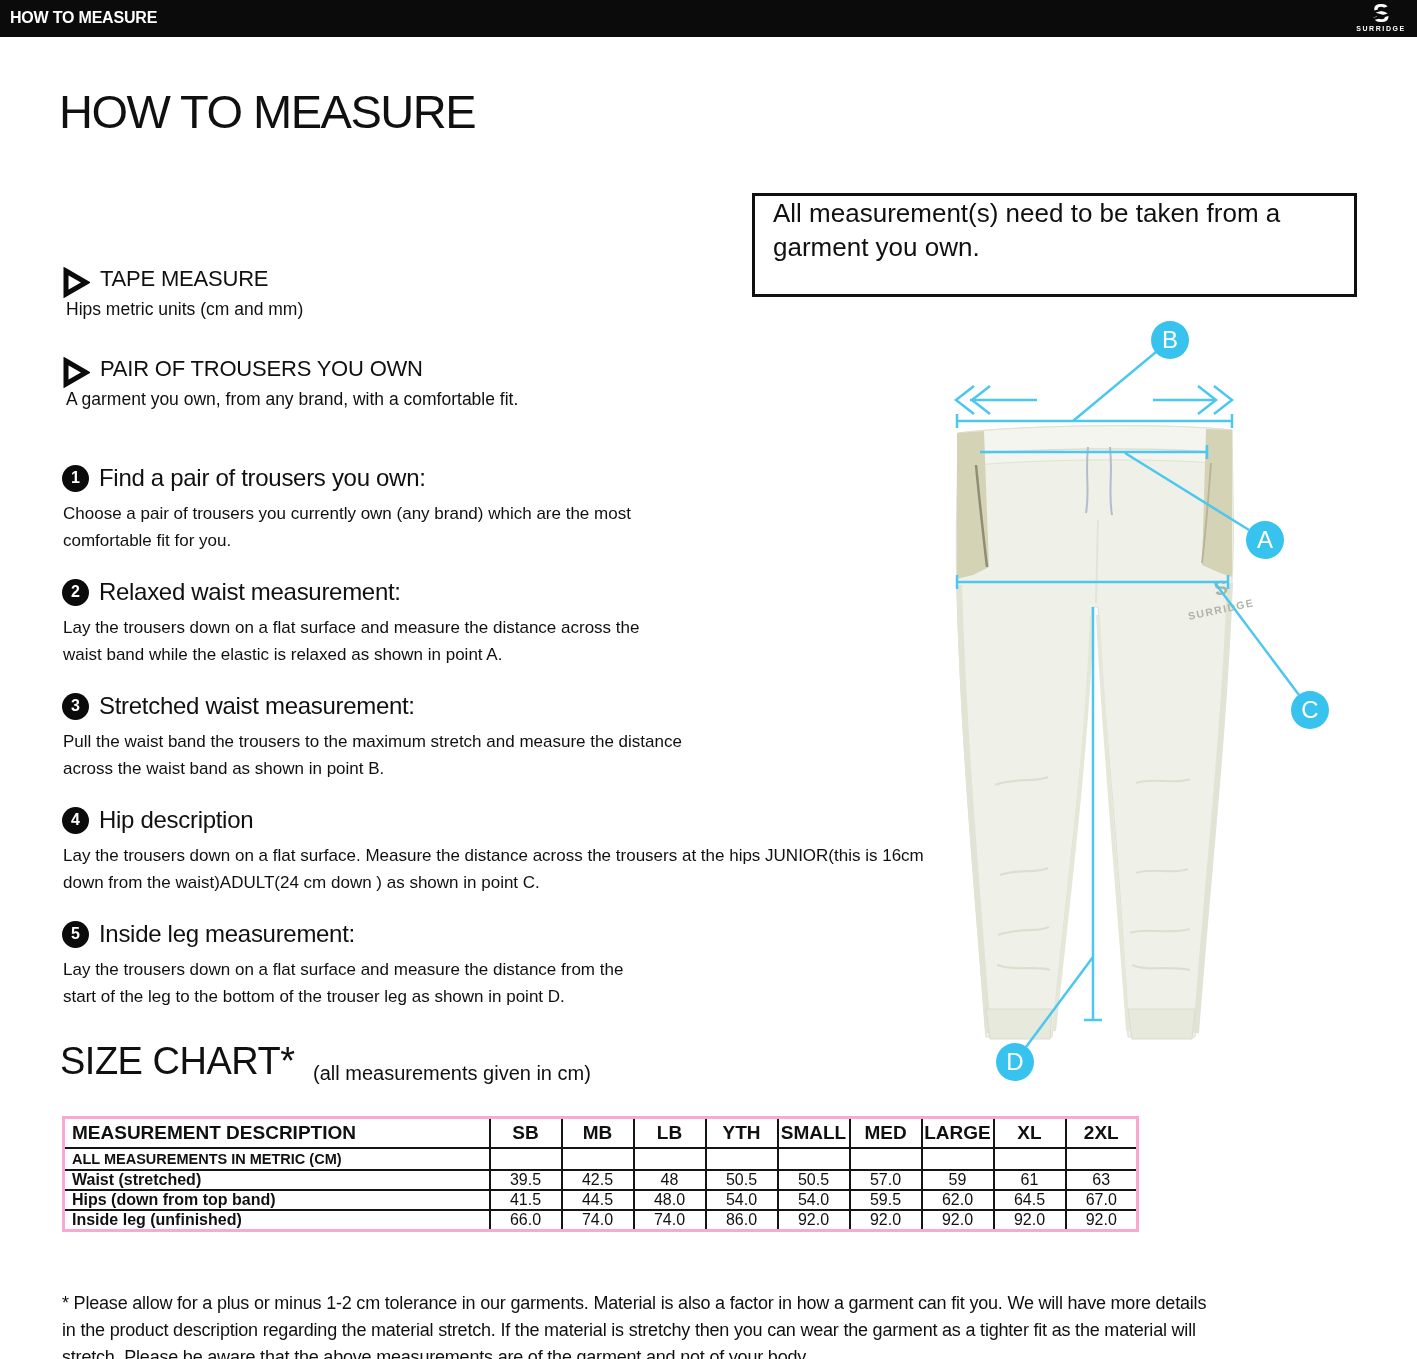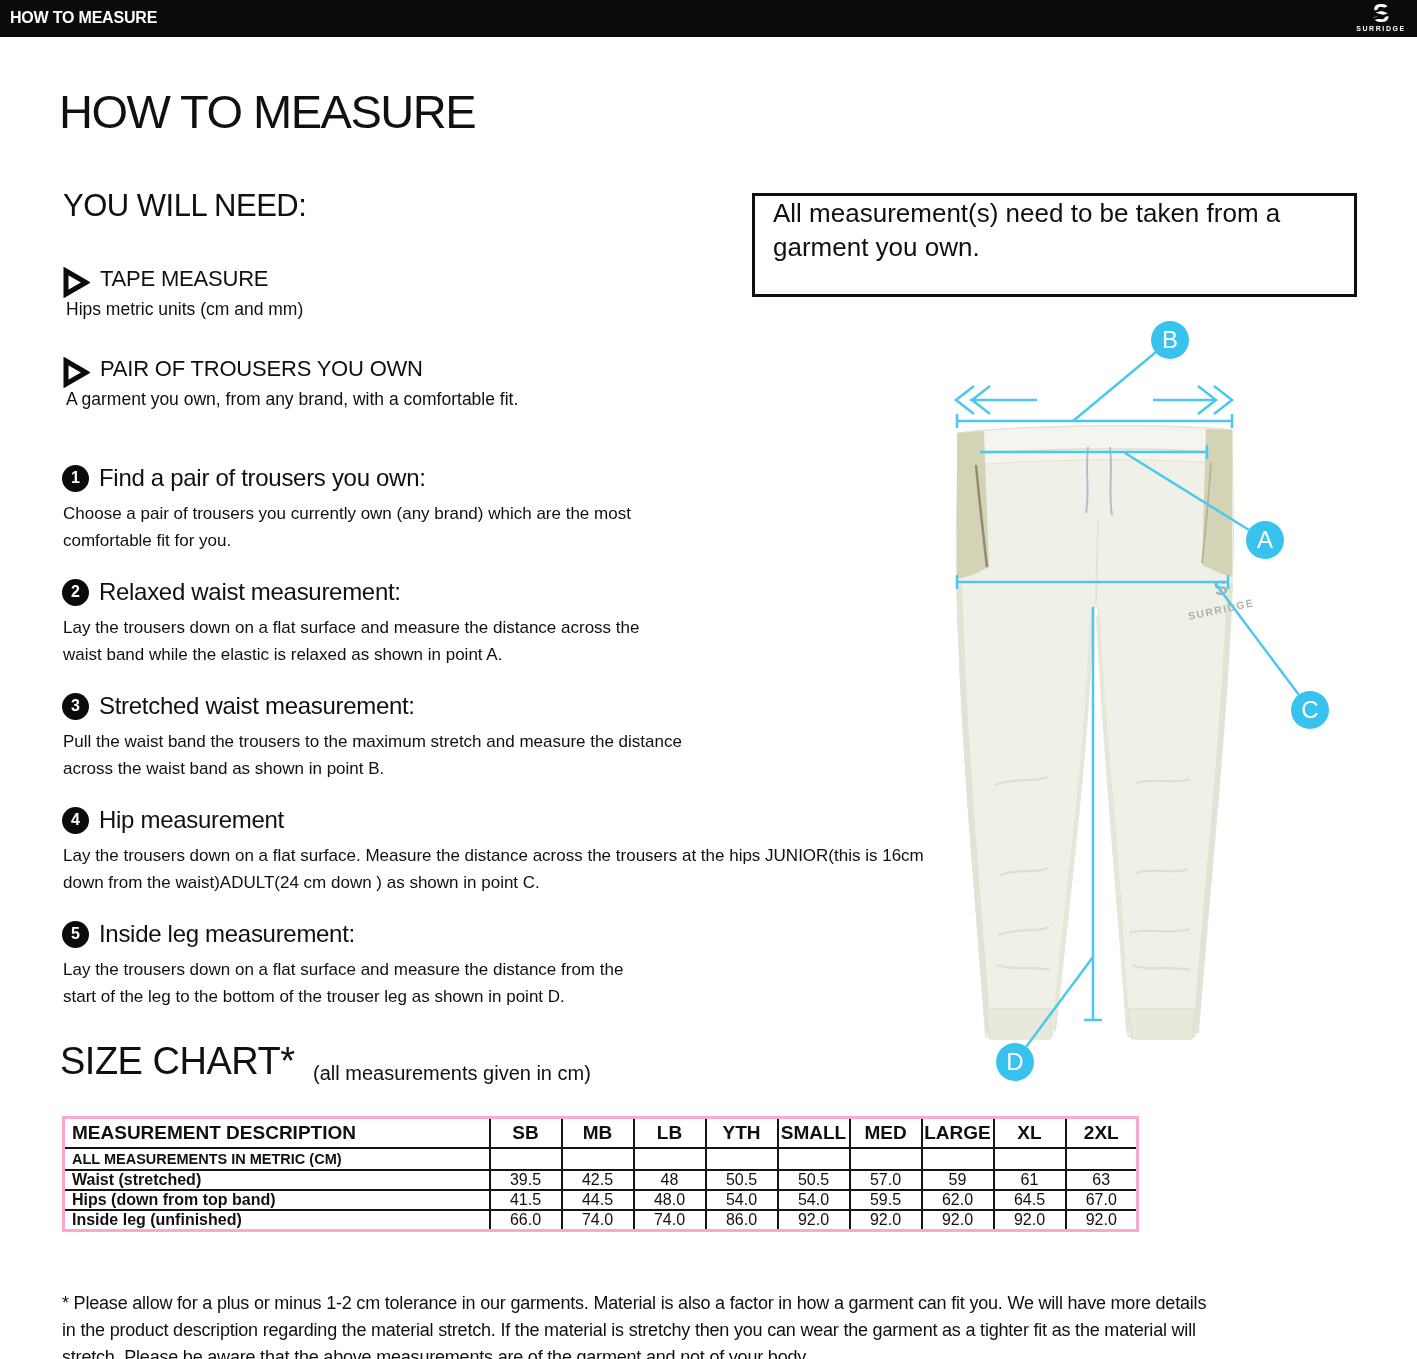--- a/index.html
+++ b/index.html
@@ -70,21 +70,20 @@
       <svg width="24" height="26" viewBox="0 0 24 26">
         <text x="12" y="21" font-size="25" font-weight="bold" fill="#ffffff" text-anchor="middle">S</text>
         <rect x="1" y="7.6" width="22" height="2.4" fill="#0b0b0b" transform="rotate(-16 12 8.8)"></rect>
         <rect x="1" y="14.6" width="22" height="2.4" fill="#0b0b0b" transform="rotate(-16 12 15.8)"></rect>
       </svg>
       <div class="brand-text">SURRIDGE</div>
     </div>
   </header>
 
   <h1 class="main-title">HOW TO MEASURE</h1>
-  <h2 class="ywn">YOU WILL NEED:</h2>
 
   <div class="need need-1">
     <svg class="need-icon" width="28" height="31" viewBox="0 0 28 31">
       <path d="M4 4 L24 15.5 L4 27 Z" fill="#ffffff" stroke="#0b0b0b" stroke-width="5" stroke-linejoin="miter"></path>
     </svg>
     <div class="need-head">TAPE MEASURE</div>
     <div class="need-desc">Hips metric units (cm and mm)</div>
   </div>
   <div class="need need-2">
     <svg class="need-icon" width="28" height="31" viewBox="0 0 28 31">
@@ -115,21 +114,21 @@
   <div class="step step-3">
     <div class="step-head">
       <div class="badge">3</div>
       <div class="step-title">Stretched waist measurement:</div>
     </div>
     <div class="step-body">Pull the waist band the trousers to the maximum stretch and measure the distance across the waist band as shown in point B.</div>
   </div>
   <div class="step step-4">
     <div class="step-head">
       <div class="badge">4</div>
-      <div class="step-title">Hip measurement</div>
+      <div class="step-title">Hip description</div>
     </div>
     <div class="step-body">Lay the trousers down on a flat surface. Measure the distance across the trousers at the hips JUNIOR(this is 16cm down from the waist)ADULT(24 cm down ) as shown in point C.</div>
   </div>
   <div class="step step-5">
     <div class="step-head">
       <div class="badge">5</div>
       <div class="step-title">Inside leg measurement:</div>
     </div>
     <div class="step-body">Lay the trousers down on a flat surface and measure the distance from the start of the leg to the bottom of the trouser leg as shown in point D.</div>
   </div>

